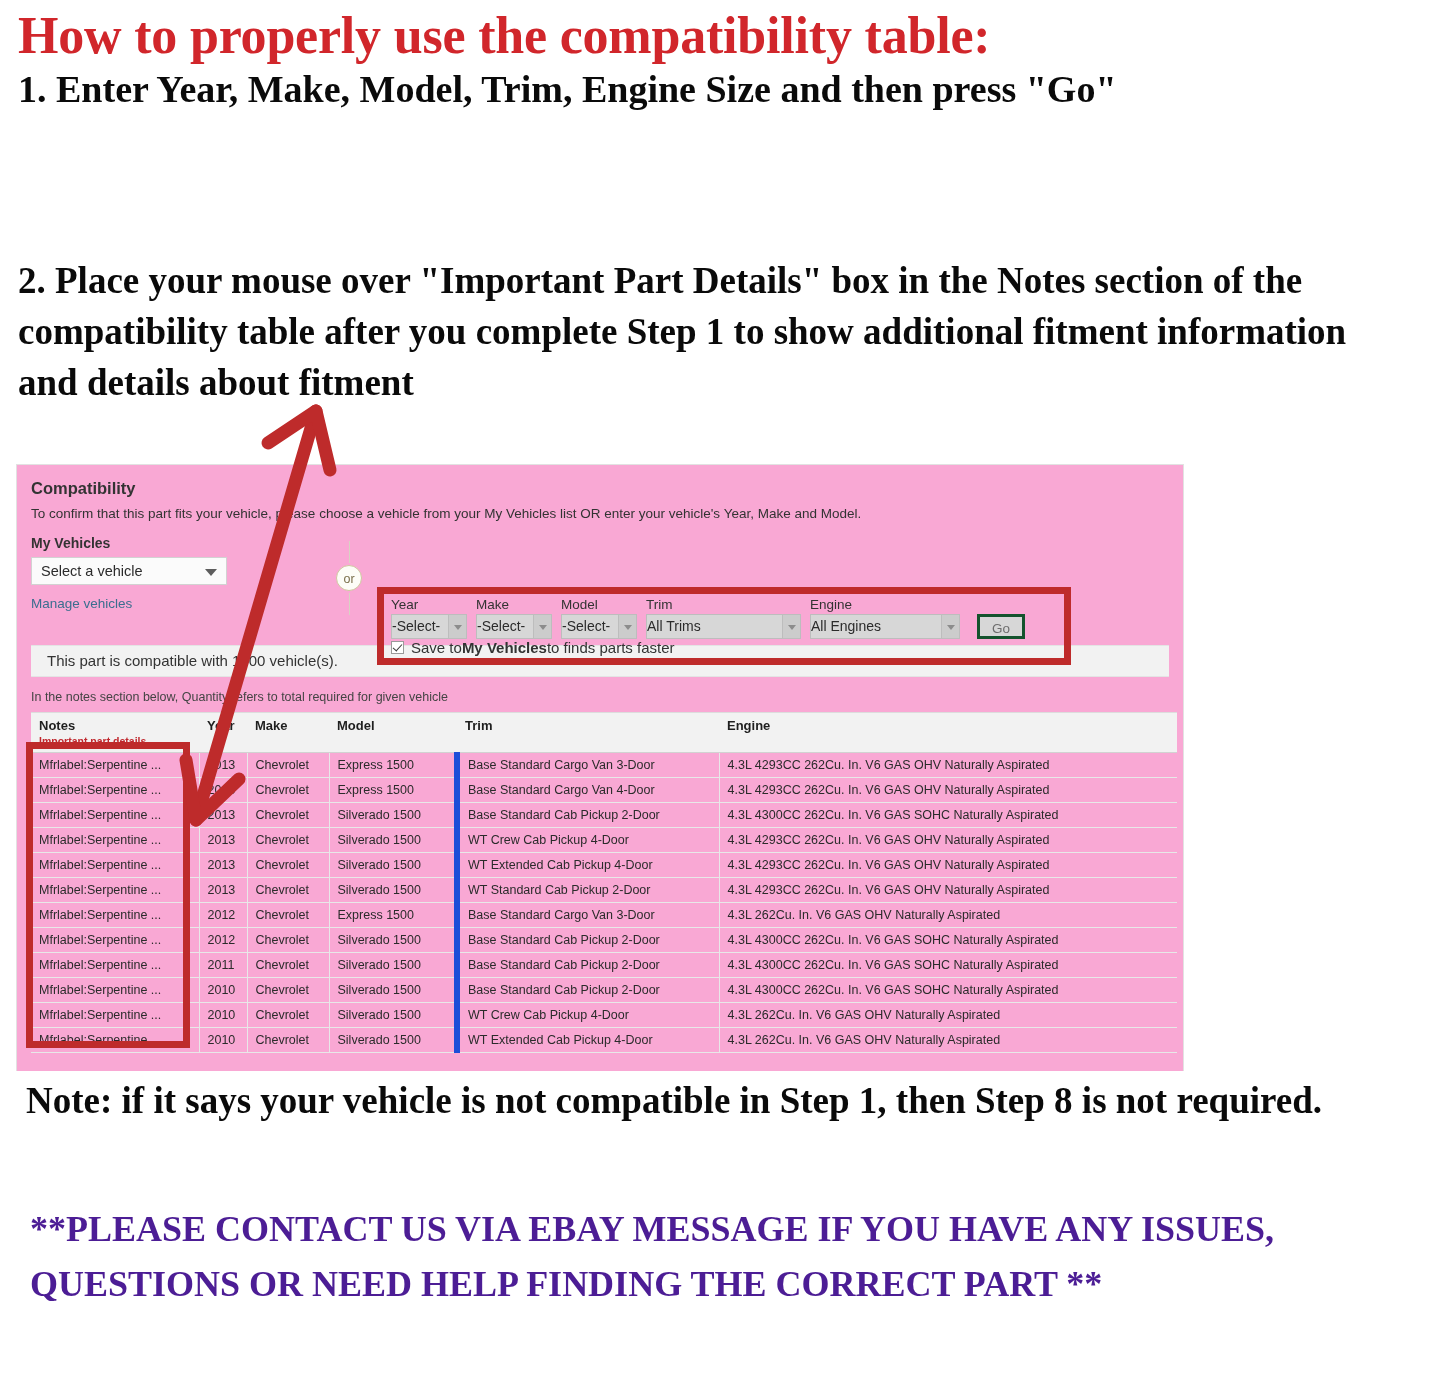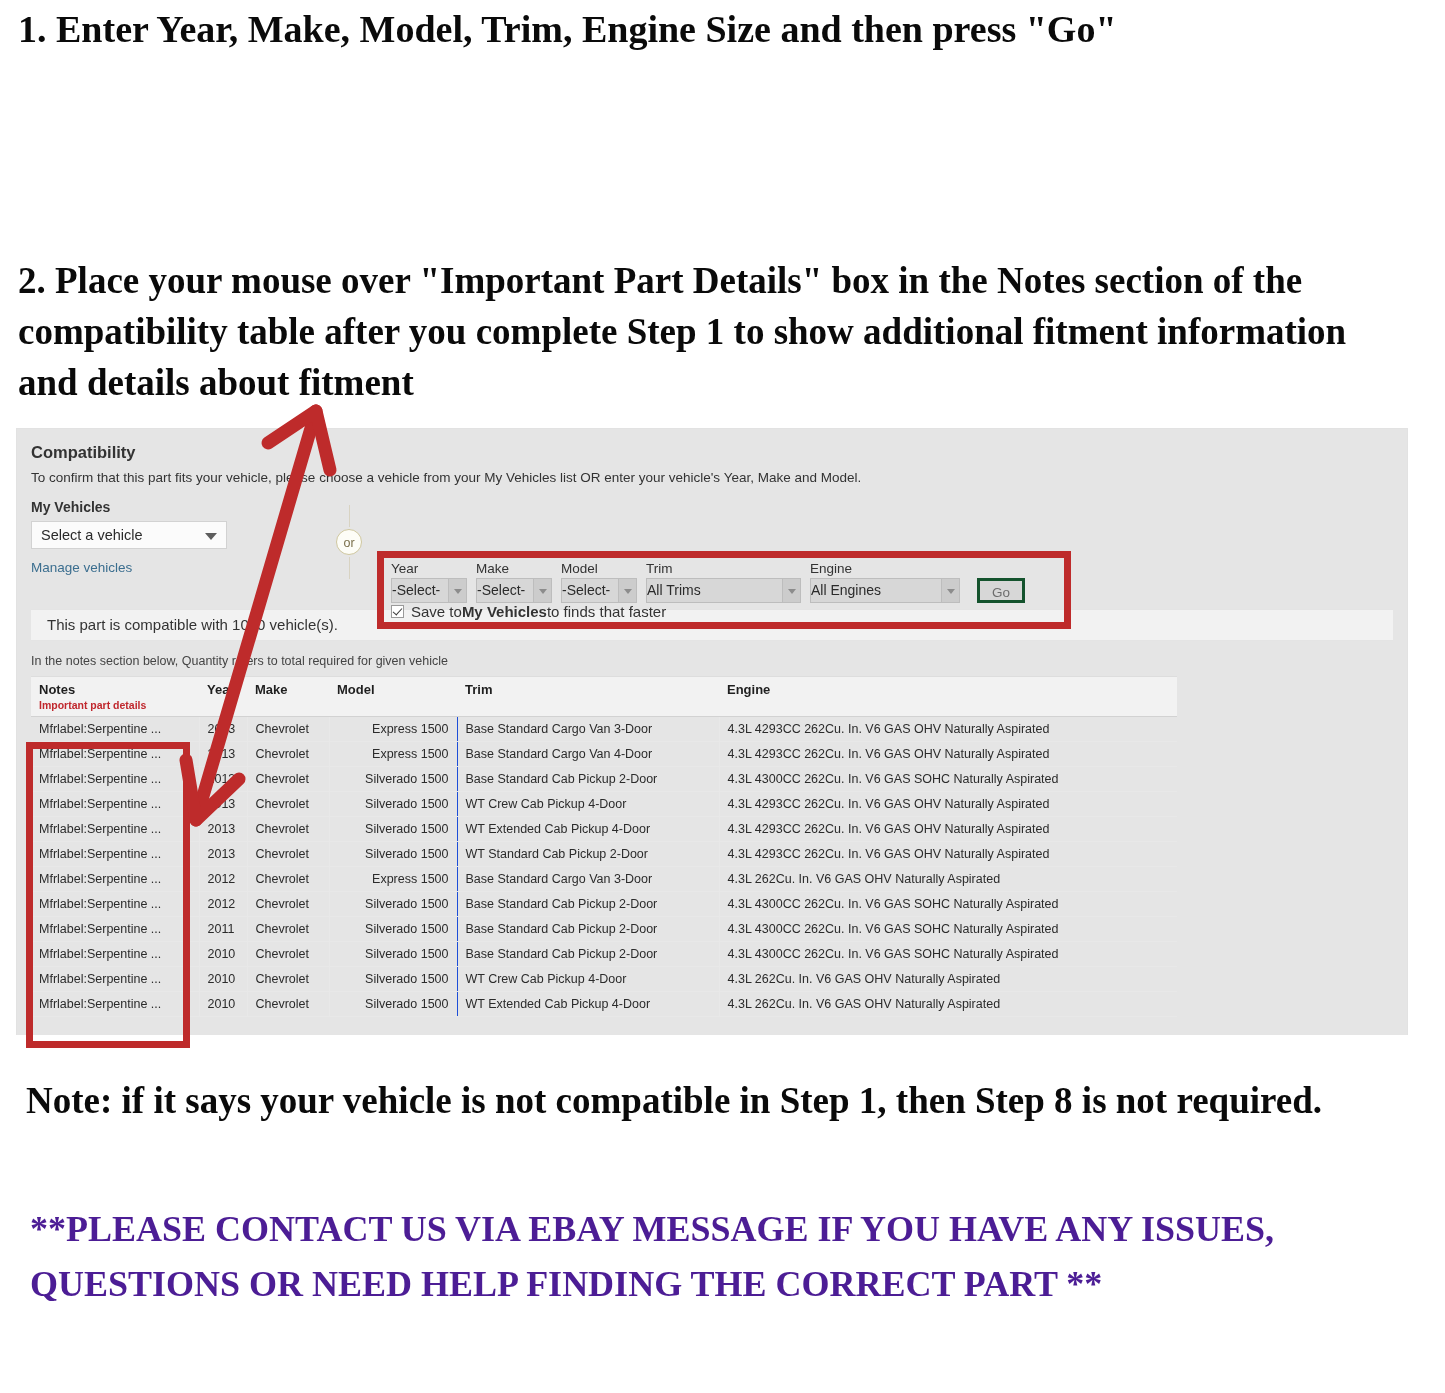--- a/index.html
+++ b/index.html
@@ -59,24 +59,24 @@
     font-weight: bold;
     font-size: 37px;
     line-height: 1.38;
     color: #0a0a0a;
   }
 
   
   .compat-panel {
     position: absolute;
     left: 16px;
-    top: 428px;
-    width: 1392px;
+    top: 464px;
+    width: 1168px;
     height: 607px;
-    background: #e5e5e5;
+    background: #f9a8d4;
     border: 1px solid #e2e2e2;
     border-bottom: none;
     box-sizing: border-box;
     overflow: hidden;
   }
   .compat-inner { padding: 14px 14px 0 14px; }
 
   .compat-title {
     font-size: 16.5px;
     font-weight: bold;
@@ -319,21 +319,21 @@
   table.fitment td {
     border-bottom: 1px solid #e8e8e8;
     padding: 5px 8px;
     height: 14px;
     white-space: nowrap;
     overflow: hidden;
   }
   table.fitment td.c-notes { border-right: 1px solid #e8e8e8; }
   table.fitment td.c-year  { border-right: 1px solid #e8e8e8; }
   table.fitment td.c-make  { border-right: 1px solid #e8e8e8; }
-  table.fitment td.c-model { border-right: 1px solid #1d4ed8; text-align: right; }
+  table.fitment td.c-model { border-right: 6px solid #1d4ed8; }
   table.fitment td.c-trim  { border-right: 1px solid #e8e8e8; }
 
   .col-notes  { width: 168px; }
   .col-year   { width: 48px; }
   .col-make   { width: 82px; }
   .col-model  { width: 128px; }
   .col-trim   { width: 262px; }
   .col-engine { width: 458px; }
 
   
@@ -380,20 +380,21 @@
     font-weight: bold;
     font-size: 36px;
     line-height: 1.53;
     color: #4c1d95;
   }
 </style>
 </head>
 <body>
 
 <div class="headline-block">
+  <div class="title-red">How to properly use the compatibility table:</div>
   <div class="step-line">1. Enter Year, Make, Model, Trim, Engine Size and then press "Go"</div>
 </div>
 
 <div class="step-two">2. Place your mouse over "Important Part Details" box in the Notes section of the compatibility table after you complete Step 1 to show additional fitment information and details about fitment</div>
 
 <div class="compat-panel">
   <div class="compat-inner">
 
     <div class="compat-title">Compatibility</div>
     <div class="compat-sub">To confirm that this part fits your vehicle, please choose a vehicle from your My Vehicles list OR enter your vehicle's Year, Make and Model.</div>
@@ -454,21 +455,21 @@
               <span class="arrow"></span>
             </div>
           </div>
           <div class="go-btn">Go</div>
         </div>
 
         <div class="save-row">
           <span class="checkbox"></span>
           <span>Save to </span>
           <b>My Vehicles</b>
-          <span> to finds that faster</span>
+          <span> to finds parts faster</span>
         </div>
       </div>
 
     </div>
 
 
     <div class="compat-banner">This part is compatible with 1000 vehicle(s).</div>
 
     <div class="qty-note">In the notes section below, Quantity refers to total required for given vehicle</div>
 

